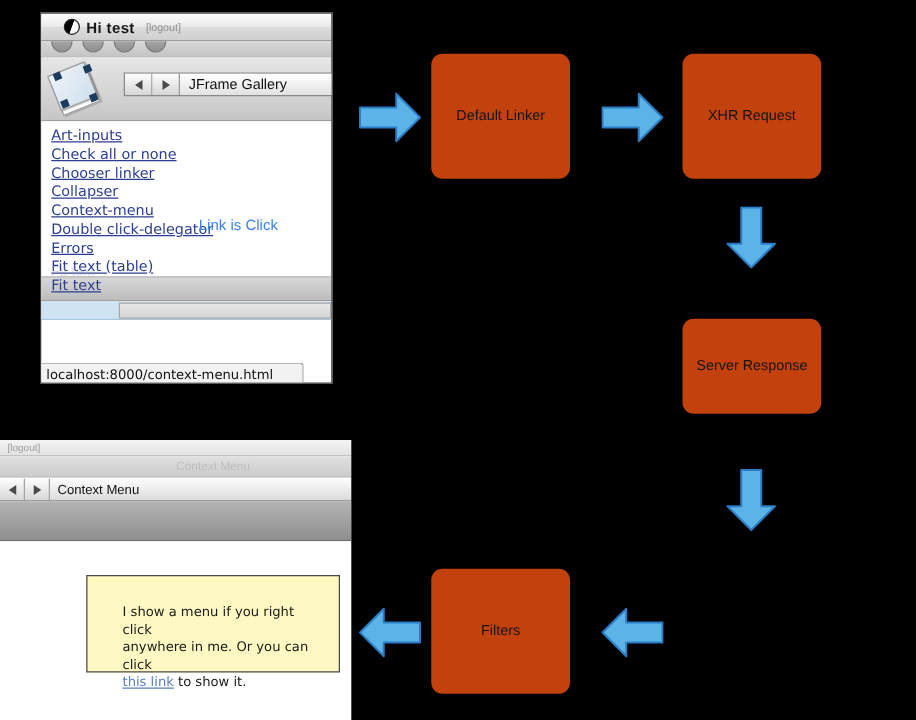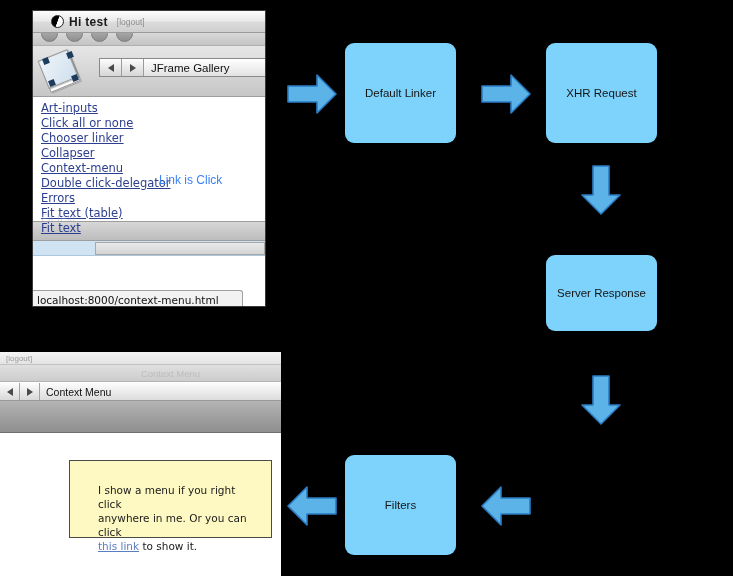--- a/index.html
+++ b/index.html
@@ -96,21 +96,21 @@
     border-bottom:1px solid #6f6f6f;}
   .b-body{background:#fff;height:100%;position:relative;}
   .ctxbox{position:absolute;left:69px;top:27px;width:203px;height:78px;
     background:#fef9c3;border:1px solid #4a4a4a;box-sizing:border-box;}
   .ctxtext{position:absolute;left:28px;top:22px;width:160px;font-size:10.5px;line-height:14px;
     color:#1a1a1a;font-family:"DejaVu Sans",sans-serif;}
   .ctxtext a{color:#5a7ec0;}
 
   
   #flow{position:absolute;left:281px;top:0;width:452px;height:576px;}
-  .node{position:absolute;background:#7dd3fc;border-radius:9px;
+  .node{position:absolute;background:#c2410c;border-radius:9px;
     display:flex;align-items:center;justify-content:center;
     font-size:11.5px;color:#151515;text-align:center;}
   .arrow{position:absolute;}
   .arrow svg{display:block;}
 </style>
 </head>
 <body>
 
 <div class="win" id="top-window">
 
@@ -142,21 +142,21 @@
         </div>
       <div class="navbtn">
           <span class="tri tri-r"></span>
         </div>
       <div class="navtitle">JFrame Gallery</div>
     </div>
   </div>
 
   <div class="linklist">
     <a class="llink" href="#">Art-inputs</a>
-    <a class="llink" href="#">Click all or none</a>
+    <a class="llink" href="#">Check all or none</a>
     <a class="llink" href="#">Chooser linker</a>
     <a class="llink" href="#">Collapser</a>
     <a class="llink underline" href="#">Context-menu</a>
     <a class="llink" href="#">Double click-delegator</a>
     <a class="llink" href="#">Errors</a>
     <a class="llink" href="#">Fit text (table)</a>
     <a class="llink" href="#">Fit text</a>
     <span class="fadebot">Fit text</span>
     <span class="bigmsg">Link is Click</span>
   </div>

